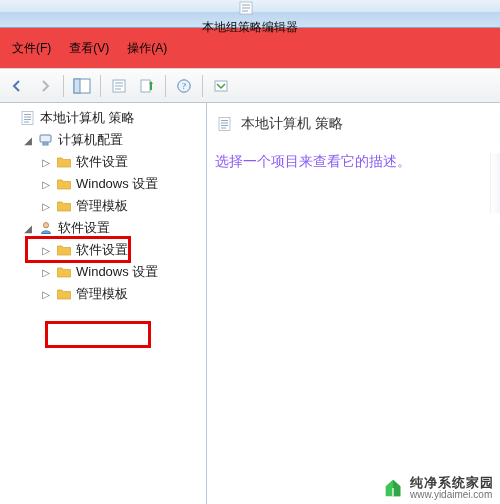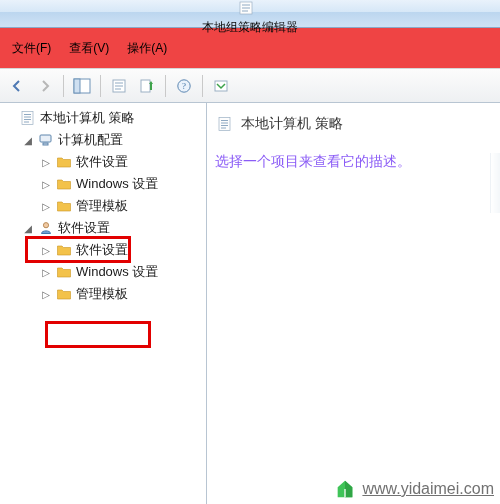--- a/index.html
+++ b/index.html
@@ -128,21 +128,21 @@
     display: flex;
     align-items: center;
     gap: 6px;
     opacity: .92;
   }
   .wm-logo {
     width: 22px; height: 22px;
   }
   .wm-text { display: flex; flex-direction: column; line-height: 1.05; }
   .wm-cn { font-size: 13px; font-weight: 700; color: #2a2a2a; letter-spacing: 1px; }
-  .wm-url { font-size: 16px; color: #666; text-decoration: underline; }
+  .wm-url { font-size: 10px; color: #666; }
   .partial-right-edge {
     position: absolute;
     top: 50px;
     right: 0;
     width: 10px;
     height: 60px;
     background: linear-gradient(to left, #e8eef4, rgba(255,255,255,0));
     border-left: 1px solid #dfe6ee;
     opacity: .5;
   }
@@ -360,15 +360,16 @@
   </div>
 </div>
 
 <div class="watermark">
   <svg class="wm-logo" viewBox="0 0 24 24">
     <path d="M4 10 L12 3 L20 10 L20 21 L4 21 Z" fill="#2fbf4a"></path>
     <path d="M12 3 L20 10 L20 21 L12 21 Z" fill="#1f9e36"></path>
     <path d="M12 12 L12 21" stroke="#ffffff" stroke-width="1.4"></path>
   </svg>
   <div class="wm-text">
+    <span class="wm-cn">纯净系统家园</span>
     <span class="wm-url">www.yidaimei.com</span>
   </div>
 </div>
 
 </body></html>

